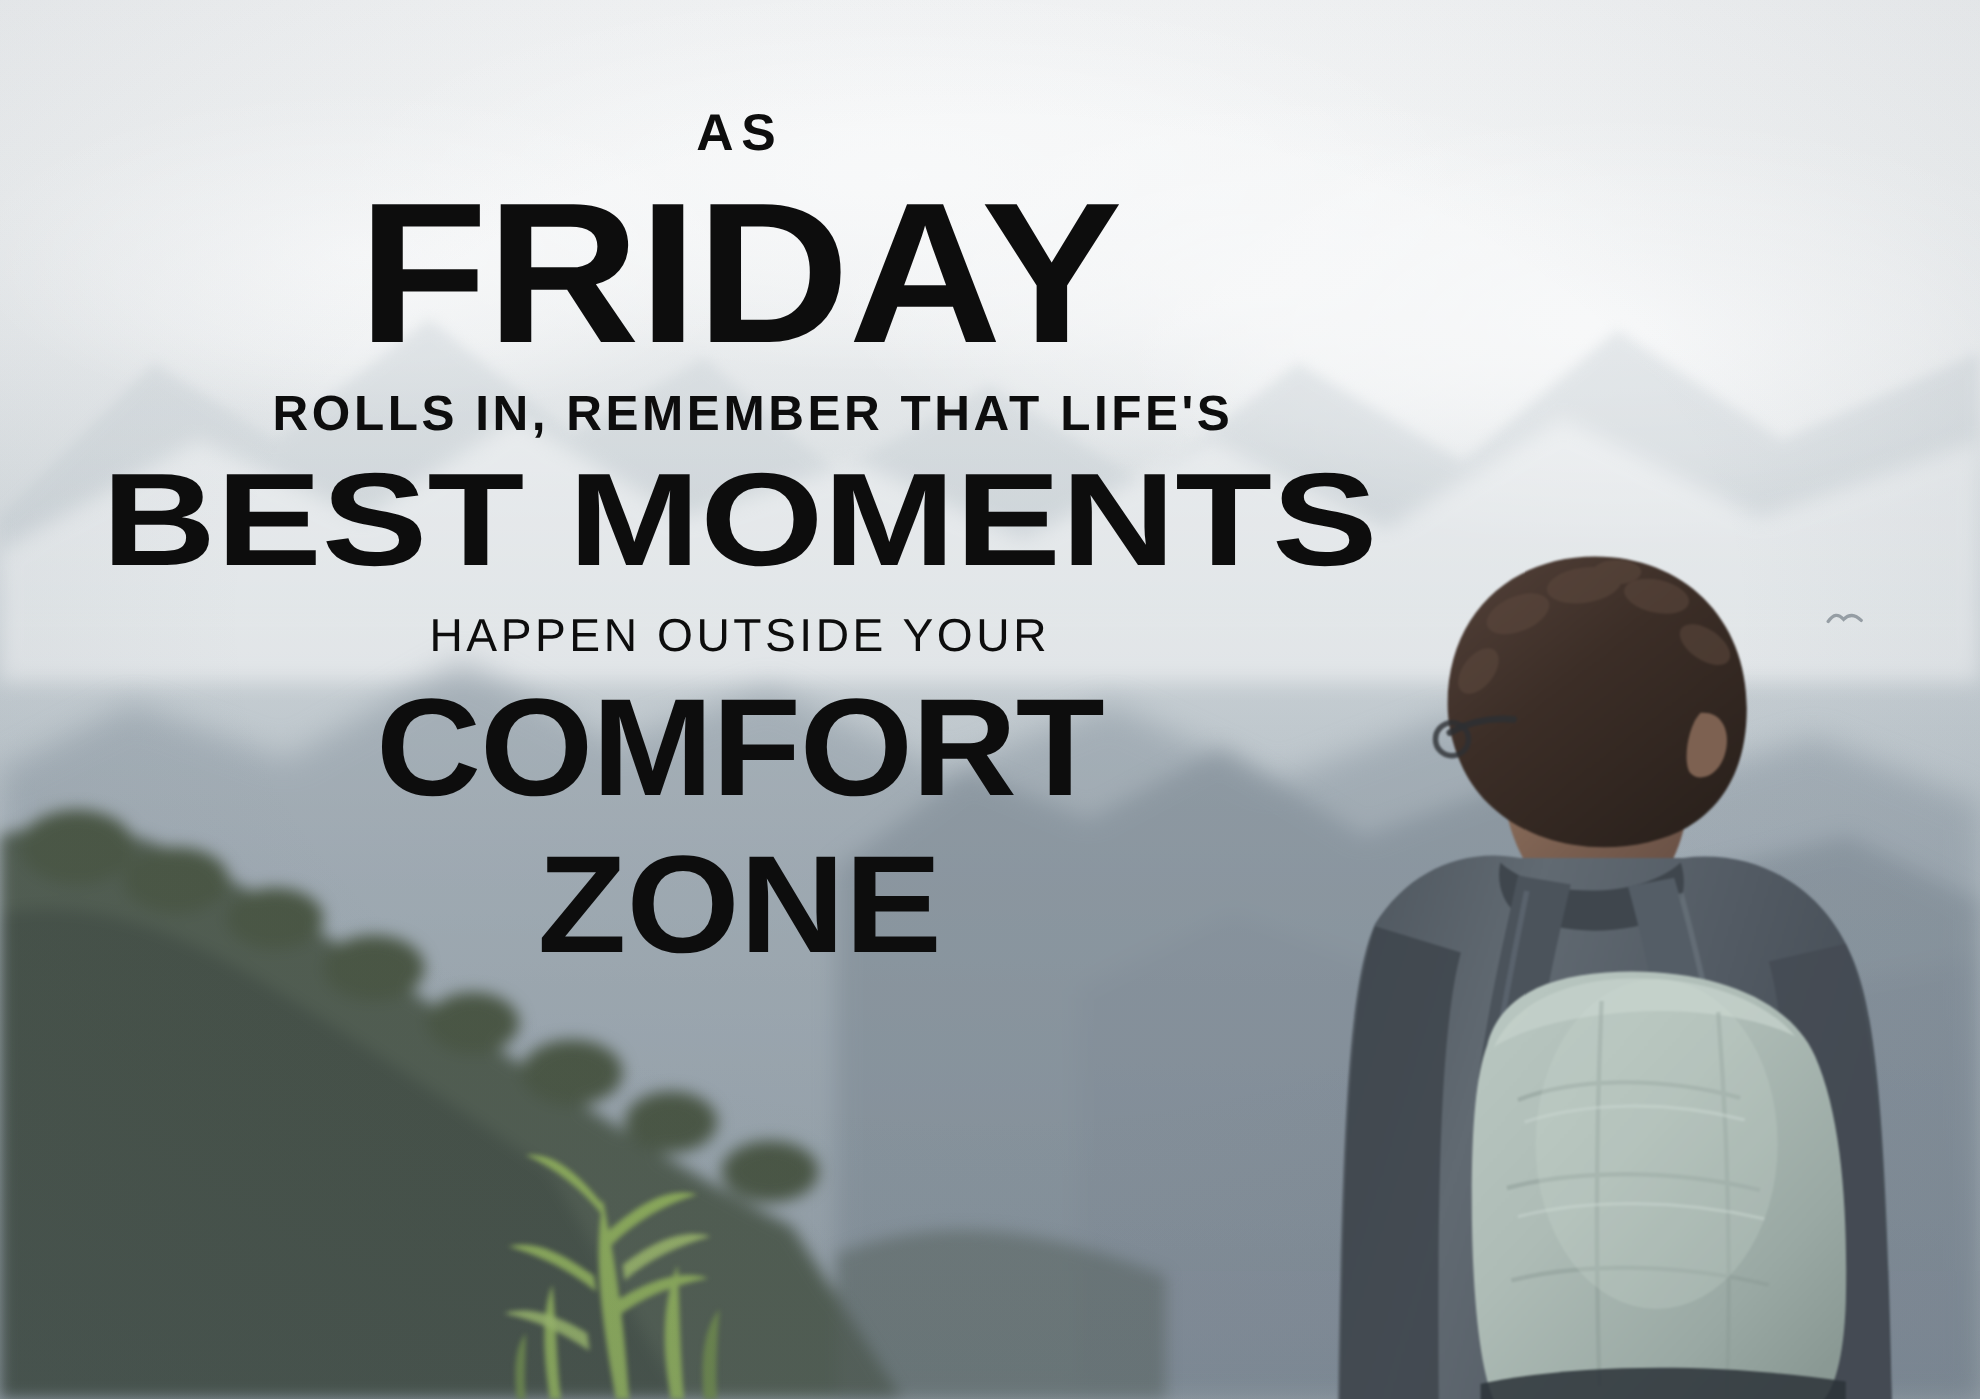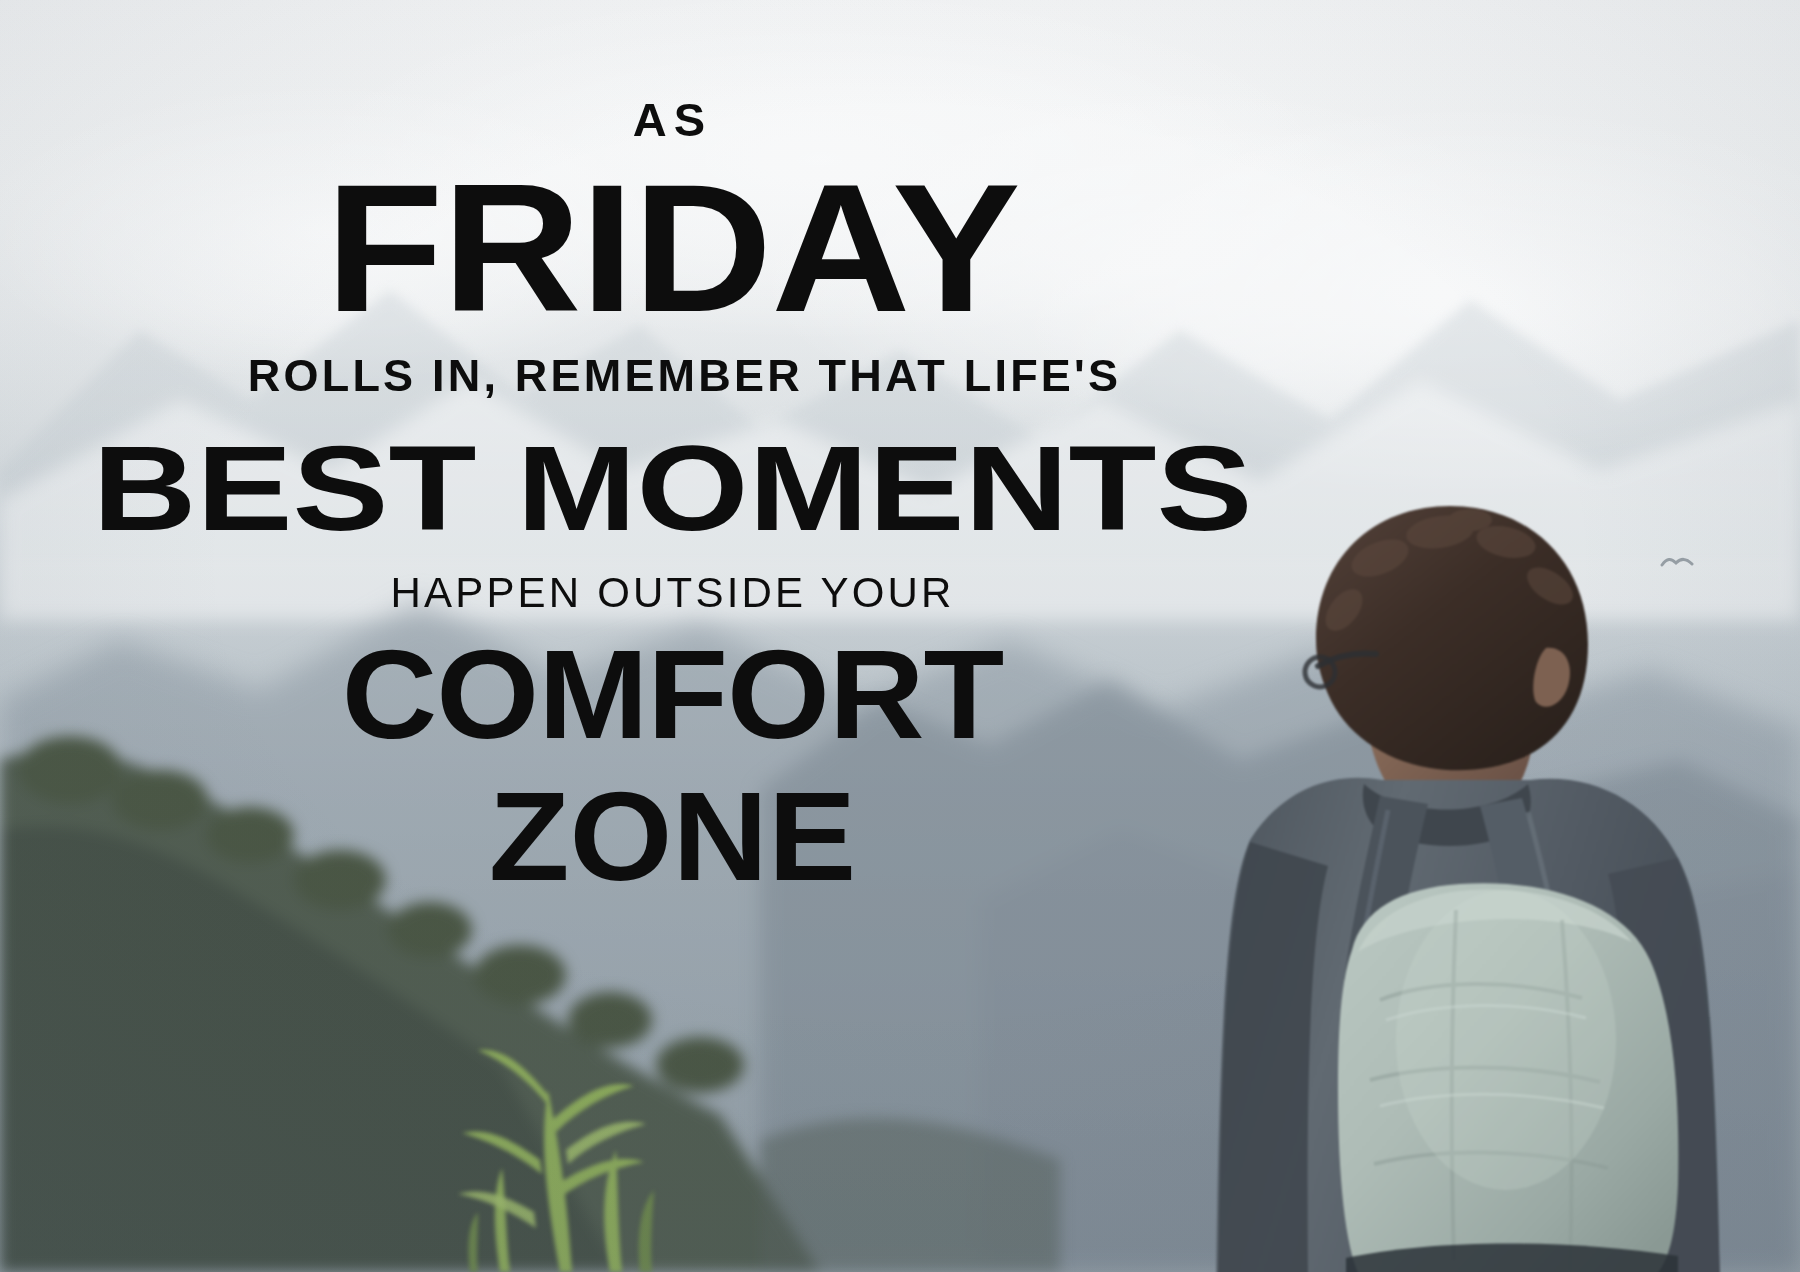--- a/index.html
+++ b/index.html
@@ -105,21 +105,21 @@
     font-size: 182px;
     font-weight: 700;
     letter-spacing: -1px;
     transform: scaleX(1.06);
     margin-bottom: 14px;
   }
   .ln-rolls {
     font-size: 45px;
     font-weight: 700;
     letter-spacing: 3.2px;
-    margin-bottom: 30px;
+    margin-bottom: 15px;
     padding-left: 24px;
   }
   .ln-best {
     font-size: 120px;
     font-weight: 700;
     letter-spacing: 0px;
     transform: scaleX(1.20);
     margin-bottom: 24px;
   }
   .ln-happen {

